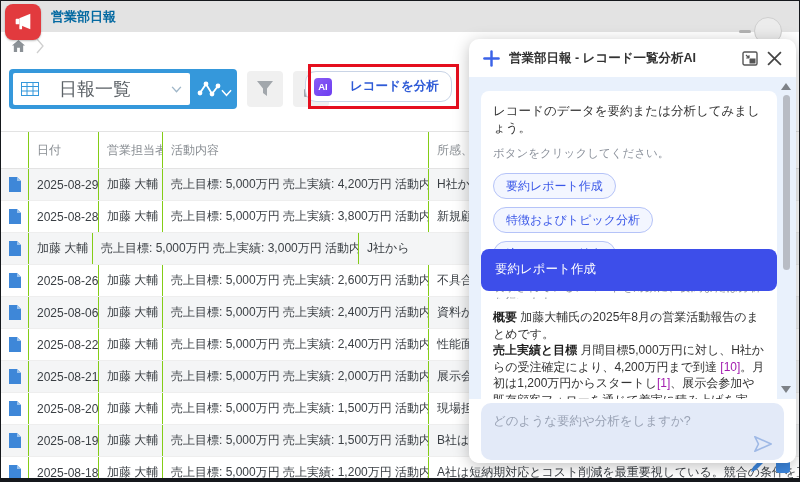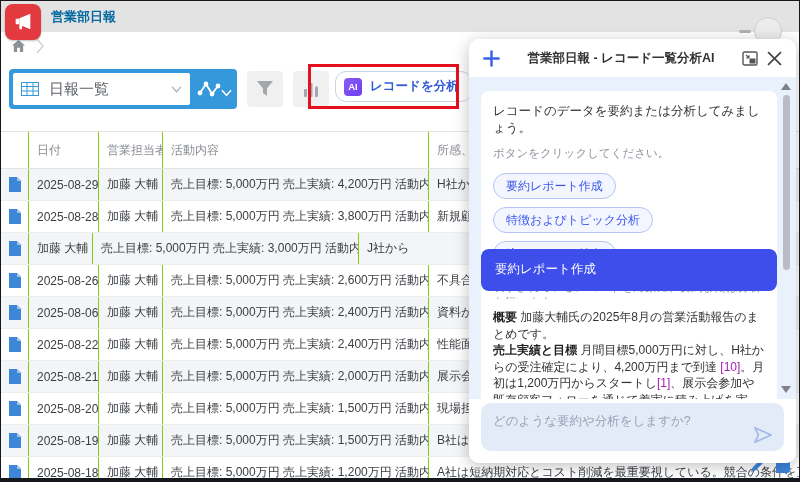--- a/index.html
+++ b/index.html
@@ -17,28 +17,28 @@
 .app-title{position:absolute;left:50px;top:0;line-height:31px;font-size:13px;font-weight:bold;color:#0369a1;}
 
 .breadcrumb{position:absolute;left:0;top:31px;width:100%;height:28px;display:flex;align-items:center;padding-left:10px;background:#fff;}
 .bc-home{width:15px;height:14px;display:inline-flex;}
 .bc-sep{margin:0 10px;display:inline-flex;}
 .bc-label{font-size:12px;color:#767b80;}
 
 .toolbar{position:absolute;left:0;top:62px;width:100%;height:52px;}
 .view-select{position:absolute;left:8px;top:6px;width:228px;height:40px;background:#3598db;border-radius:4px;display:flex;align-items:center;}
 .vs-inner{position:absolute;left:4px;top:4px;width:177px;height:32px;background:#fff;border-radius:2px;display:flex;align-items:center;padding:0 8px;cursor:pointer;}
-.vs-label{font-size:15px;color:#5b6166;margin-left:10px;flex:1;white-space:nowrap;overflow:hidden;}
+.vs-label{font-size:18px;color:#5b6166;margin-left:20px;flex:1;white-space:nowrap;overflow:hidden;}
 .vs-chart{position:absolute;left:187px;top:8px;width:26px;height:24px;display:flex;align-items:center;justify-content:center;}
 .vs-chev{position:absolute;left:212px;top:14px;}
 .tb-btn{position:absolute;top:8px;width:36px;height:36px;background:#f0f0f0;border:none;border-radius:4px;display:flex;align-items:center;justify-content:center;cursor:pointer;}
 .tb-btn.filter{left:246px;}
 .tb-btn.chart{left:292px;}
-.ai-btn{position:absolute;left:334px;top:8px;height:31px;padding:0 12px 0 8px;background:#fff;
-  border:1px solid #c9d4e6;border-radius:11px;display:flex;align-items:center;gap:8px;cursor:pointer;}
+.ai-btn{position:absolute;left:304px;top:8px;height:31px;padding:0 12px 0 8px;background:#fff;
+  border:1px solid #c9d4e6;border-radius:11px;display:flex;align-items:center;gap:18px;cursor:pointer;}
 .ai-badge{width:18px;height:18px;border-radius:4px;background:linear-gradient(135deg,#8a5cf5,#6d3ef0);
   color:#fff;font-size:9.5px;font-weight:bold;display:flex;align-items:center;justify-content:center;}
 .ai-label{font-size:12.5px;color:#2f5bd7;font-weight:bold;white-space:nowrap;}
 .red-annotation{position:absolute;left:307px;top:1px;width:151px;height:45px;border:3px solid #e50f1e;z-index:4;pointer-events:none;}
 
 .table{position:absolute;left:0;top:130px;width:1100px;bottom:0;overflow:hidden;}
 .thead{display:flex;height:38px;border-top:1px solid #e3e3e3;border-bottom:1px solid #e3e3e3;background:#fff;}
 .thead .c{font-size:12px;color:#898e93;display:flex;align-items:center;}
 .c{padding:0 8px;border-right:1px solid #84cc16;white-space:nowrap;overflow:hidden;flex-shrink:0;}
 .c-icon{width:28px;display:flex;align-items:center;justify-content:center;padding:0;}
@@ -49,21 +49,21 @@
 .trow{display:flex;height:32px;align-items:stretch;border-bottom:1px solid #eeeeee;background:#fff;}
 .trow .c{display:flex;align-items:center;font-size:12px;color:#3a3f44;}
 .trow.stripe{background:#f4f5f6;}
 .doc{display:inline-flex;cursor:pointer;}
 
 .peek-dash{position:absolute;left:738px;top:29px;width:12px;height:3px;background:#b3b3b3;border-radius:2px;}
 .peek-circle{position:absolute;left:753px;top:16px;width:28px;height:28px;border-radius:50%;background:#ececec;border:1px solid #cfcfcf;}
 
 .panel{position:absolute;left:468px;top:38px;width:327px;height:424px;background:#fff;border-radius:10px;
   box-shadow:0 3px 16px rgba(0,0,0,.25);z-index:20;}
-.p-head{position:absolute;left:0;top:0;right:0;height:38px;display:flex;align-items:center;padding:0 14px;gap:9px;text-align:center;}
+.p-head{position:absolute;left:0;top:0;right:0;height:38px;display:flex;align-items:center;padding:0 14px;gap:9px;}
 .p-title{flex:1;font-size:12.5px;font-weight:bold;color:#333;white-space:nowrap;overflow:hidden;}
 .icon-btn{background:none;border:none;display:flex;align-items:center;justify-content:center;cursor:pointer;padding:0;}
 .p-body{position:absolute;left:0;top:38px;right:0;height:322px;background:#e9f1fc;overflow:hidden;}
 .intro-card{position:absolute;left:12px;top:14px;width:296px;background:#fff;border-radius:8px;padding:12px;}
 .intro-main{font-size:12.5px;color:#333;}
 .intro-hint{font-size:11.5px;color:#8c929c;margin-top:9px;}
 .pill-wrap{margin-top:12px;display:flex;flex-wrap:wrap;gap:8px;}
 .pill{height:26px;padding:0 12px;border-radius:14px;border:1px solid #b5c3f8;background:#f3f6ff;
   color:#3a57e8;font-size:12px;cursor:pointer;font-family:inherit;white-space:nowrap;}
 .intro-note{font-size:11.5px;color:#8c929c;margin-top:13px;}
@@ -73,21 +73,21 @@
   padding:10px 12px;font-size:12px;line-height:1.38;color:#333;white-space:pre-wrap;}
 .seg-b{font-weight:bold;color:#1f1f1f;}
 .seg-c{color:#a21caf;cursor:pointer;}
 
 .sb-up,.sb-down{position:absolute;right:5px;width:0;height:0;border-left:5px solid transparent;border-right:5px solid transparent;}
 .sb-up{top:6px;border-bottom:7px solid #7d8288;}
 .sb-down{bottom:6px;border-top:7px solid #7d8288;}
 .sb-thumb{position:absolute;right:6px;top:18px;width:7px;height:175px;background:#b8bcc4;border-radius:4px;}
 
 .p-input{position:absolute;left:0;right:0;bottom:0;height:64px;background:#fff;border-radius:0 0 10px 10px;}
-.chat-input{position:absolute;left:12px;right:12px;top:4px;height:48px;background:#e3eaf8;border-radius:10px;cursor:text;}
+.chat-input{position:absolute;left:12px;right:12px;top:4px;height:57px;background:#e3eaf8;border-radius:10px;cursor:text;}
 .chat-ph{position:absolute;left:12px;top:10px;font-size:12.5px;color:#99a2b4;}
 .chat-send{position:absolute;right:10px;bottom:6px;display:flex;cursor:pointer;}
 
 .row-actions{position:absolute;right:8px;bottom:0px;display:flex;gap:10px;z-index:6;}
 </style>
 </head>
 <body>
 
 <div class="topbar"></div>
 <div class="app-icon">

